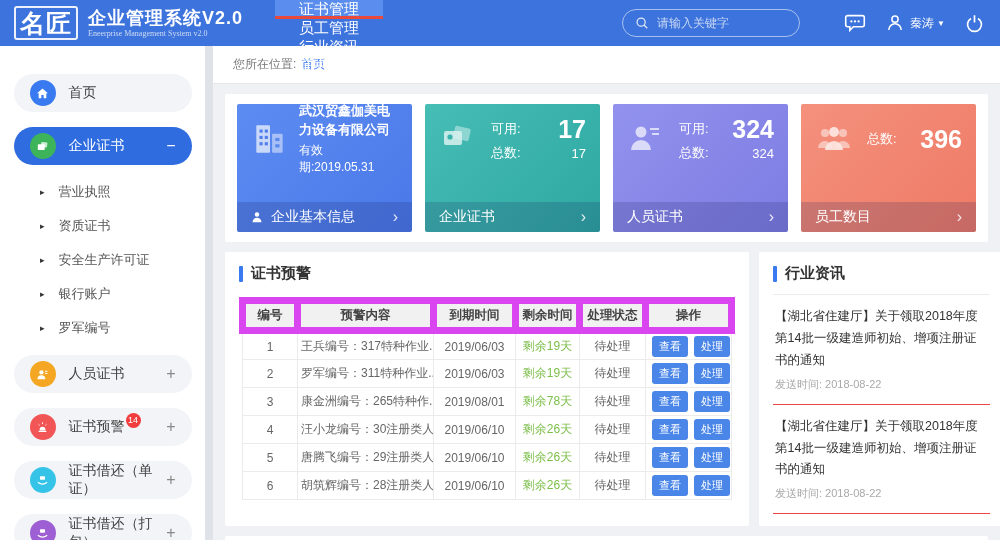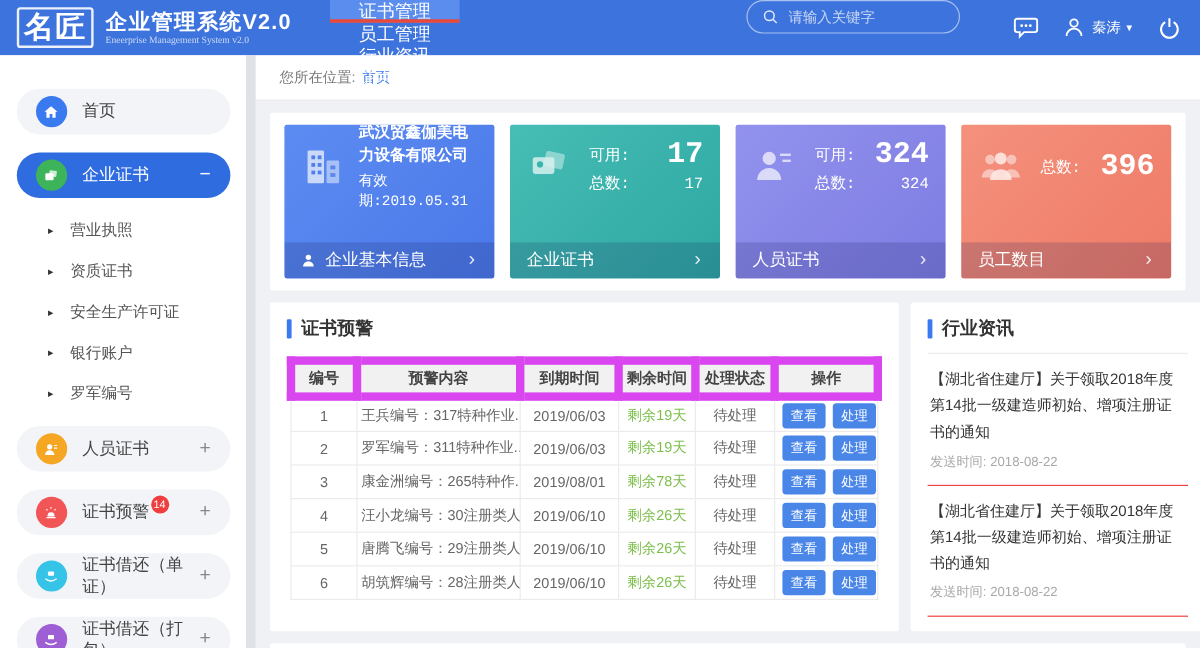--- a/index.html
+++ b/index.html
@@ -9,21 +9,21 @@
   
   header { height:46px; background:#3d73dc; display:flex; align-items:stretch; flex:0 0 46px; }
   .logo-wrap { display:flex; align-items:center; padding:0 14px 0 14px; }
   .logo-mark { color:#fff; font-size:25px; font-weight:bold; letter-spacing:1px; border:2px solid rgba(255,255,255,.9); padding:0 4px; line-height:30px; border-radius:3px; }
   .title-block { margin-left:10px; display:flex; flex-direction:column; justify-content:center; }
   .app-title { color:#fff; font-size:18px; font-weight:bold; line-height:20px; letter-spacing:1px; }
   .app-subtitle { color:rgba(255,255,255,.72); font-size:8px; line-height:11px;font-family:Liberation Serif, serif; }
   nav { display:flex; margin-left:18px;flex-direction:column; }
   .tab { color:#fff; font-size:15px; padding:0 24px; display:flex; align-items:center; cursor:pointer; position:relative; }
   .tab.active { background:#5a8ded; box-shadow:inset 0 -3px 0 #e9493a; }
-  .header-right { margin-left:auto; display:flex; padding-right:16px; }
+  .header-right { margin-left:auto; display:flex; align-items:center; padding-right:16px; }
   .search-box { width:178px; height:28px; border:1px solid rgba(255,255,255,.55); border-radius:14px; display:flex; align-items:center; padding:0 12px; margin-right:24px; }
   .search-box svg { flex:0 0 auto; margin-right:8px; }
   .search-input { background:transparent; border:none; outline:none; color:#fff; font-size:12px; width:120px; }
   .search-input::placeholder { color:rgba(255,255,255,.7); }
   .hicon { margin-left:20px; display:flex; align-items:center; cursor:pointer; }
   .username { color:#fff; font-size:12px; margin-left:6px; }
   .caret { color:#fff; font-size:8px; margin-left:3px; }
 
   
   .main { flex:1; display:flex; overflow:hidden; }
@@ -42,21 +42,21 @@
   .sub-item { display:flex; align-items:center; height:34px; padding-left:40px; font-size:13px; color:#555; cursor:pointer; }
   .sub-arrow { color:#333; font-size:9px; margin-right:14px; }
 
   .content { flex:1; display:flex; flex-direction:column; overflow:hidden; }
   .breadcrumb { height:38px; background:#fff; border-bottom:1px solid #e7e7e7; display:flex; align-items:center; padding-left:20px; font-size:12px; color:#777; flex:0 0 38px; }
   .crumb-link { color:#3a7af0; margin-left:5px; cursor:pointer; }
   .scrollarea { flex:1; padding:10px 12px 0 12px; overflow:hidden; }
 
   .panel { background:#fff; border-radius:2px; }
   .cards-panel { padding:10px 12px; display:flex; gap:13px; margin-bottom:10px; }
-  .card { flex:1; height:128px; border-radius:2px; position:relative; color:#fff; overflow:hidden; cursor:pointer;font-family:Liberation Mono, monospace; }
+  .card { flex:1; height:128px; border-radius:2px; position:relative; color:#fff; overflow:hidden; cursor:pointer; }
   .card-blue   { background:linear-gradient(135deg,#5c8cf2,#4a78e8); }
   .card-teal   { background:linear-gradient(135deg,#46bdb5,#2ea8a2); }
   .card-purple { background:linear-gradient(135deg,#9292ee,#7d7ce2); }
   .card-salmon { background:linear-gradient(135deg,#f4917d,#ee7a66); }
   .card-body { height:70px; display:flex; align-items:center; padding:0 14px; }
   .card-body .big-ic { flex:0 0 38px; opacity:.8; }
   .company-text { margin-left:10px; }
   .company-name { font-size:13px; font-weight:bold; line-height:1.45; }
   .company-valid { font-size:12px; margin-top:3px; }
   .stat-rows { flex:1; margin-left:14px; display:flex; flex-direction:column; justify-content:center; gap:2px; }

